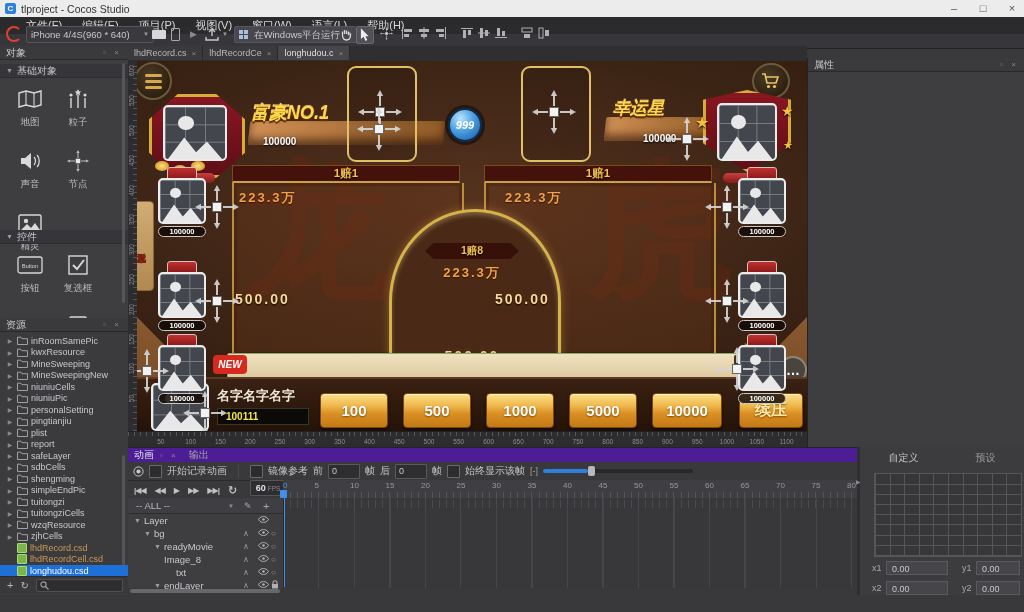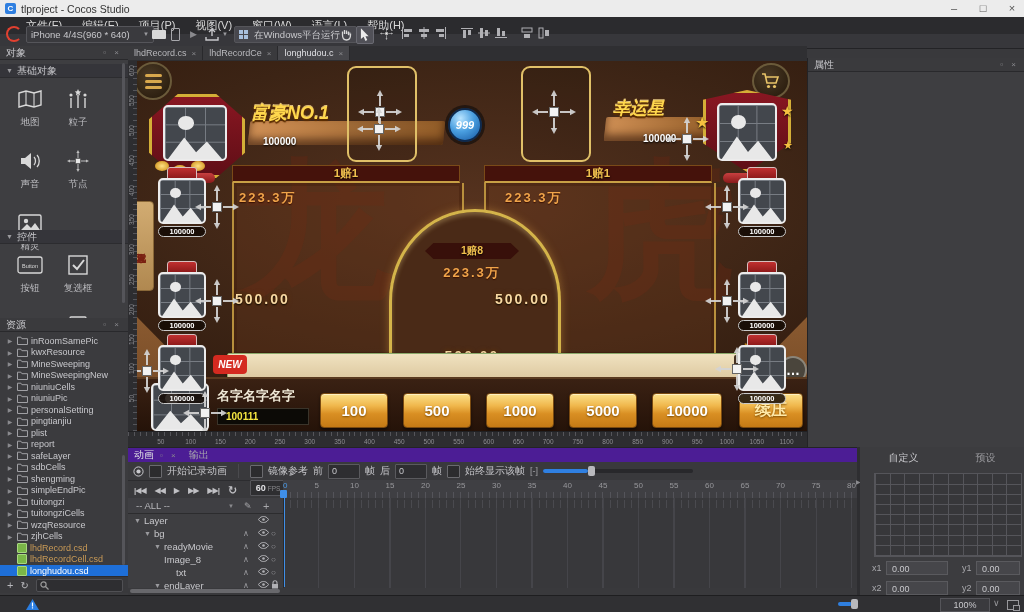--- a/index.html
+++ b/index.html
@@ -996,30 +996,13 @@
         <div class="fieldbox" style="left: 26px; top: 114px; width: 62px;">0.00</div>
         <span class="flabel" style="left: 102px; top: 116px;">y1</span>
         <div class="fieldbox" style="left: 116px; top: 114px; width: 44px;">0.00</div>
         <span class="flabel" style="left: 12px; top: 136px;">x2</span>
         <div class="fieldbox" style="left: 26px; top: 134px; width: 62px;">0.00</div>
         <span class="flabel" style="left: 102px; top: 136px;">y2</span>
         <div class="fieldbox" style="left: 116px; top: 134px; width: 44px;">0.00</div>
       </div>
   </div>
 
-  <div class="abs" style="left:0;top:595px;width:1024px;height:17px;background:#303033;border-top:1px solid #1e1e20">
-    <span class="abs" style="left:26px;top:3px">
-      <svg width="13" height="11" viewBox="0 0 13 11">
-          <path d="M6.5 0L13 11H0z" fill="#2a7de1"></path>
-          <rect x="5.9" y="3.5" width="1.2" height="4" fill="#fff"></rect>
-          <rect x="5.9" y="8.3" width="1.2" height="1.2" fill="#fff"></rect>
-        </svg>
-    </span>
-    <span class="abs slider-track" style="left:838px;top:6px;width:96px">
-      <span class="slider-fill" style="width:14px"></span><span class="slider-handle" style="left:13px"></span>
-    </span>
-    <span class="abs" style="left:940px;top:2px;width:48px;height:12px;background:#3a3a3e;border:1px solid #55555a;color:#c8c8cc;font-size:9px;text-align:center;line-height:12px">100%</span>
-    <span class="abs" style="left:993px;top:2px;color:#98989c;font-size:9px">∨</span>
-    <span class="abs" style="left:1007px;top:4px;width:10px;height:8px;border:1px solid #98989c">
-        <span style="position:absolute;right:-2px;bottom:-2px;width:5px;height:4px;background:#303033;border:1px solid #98989c"></span>
-      </span>
-  </div>
 </div>
 
 </body></html>

